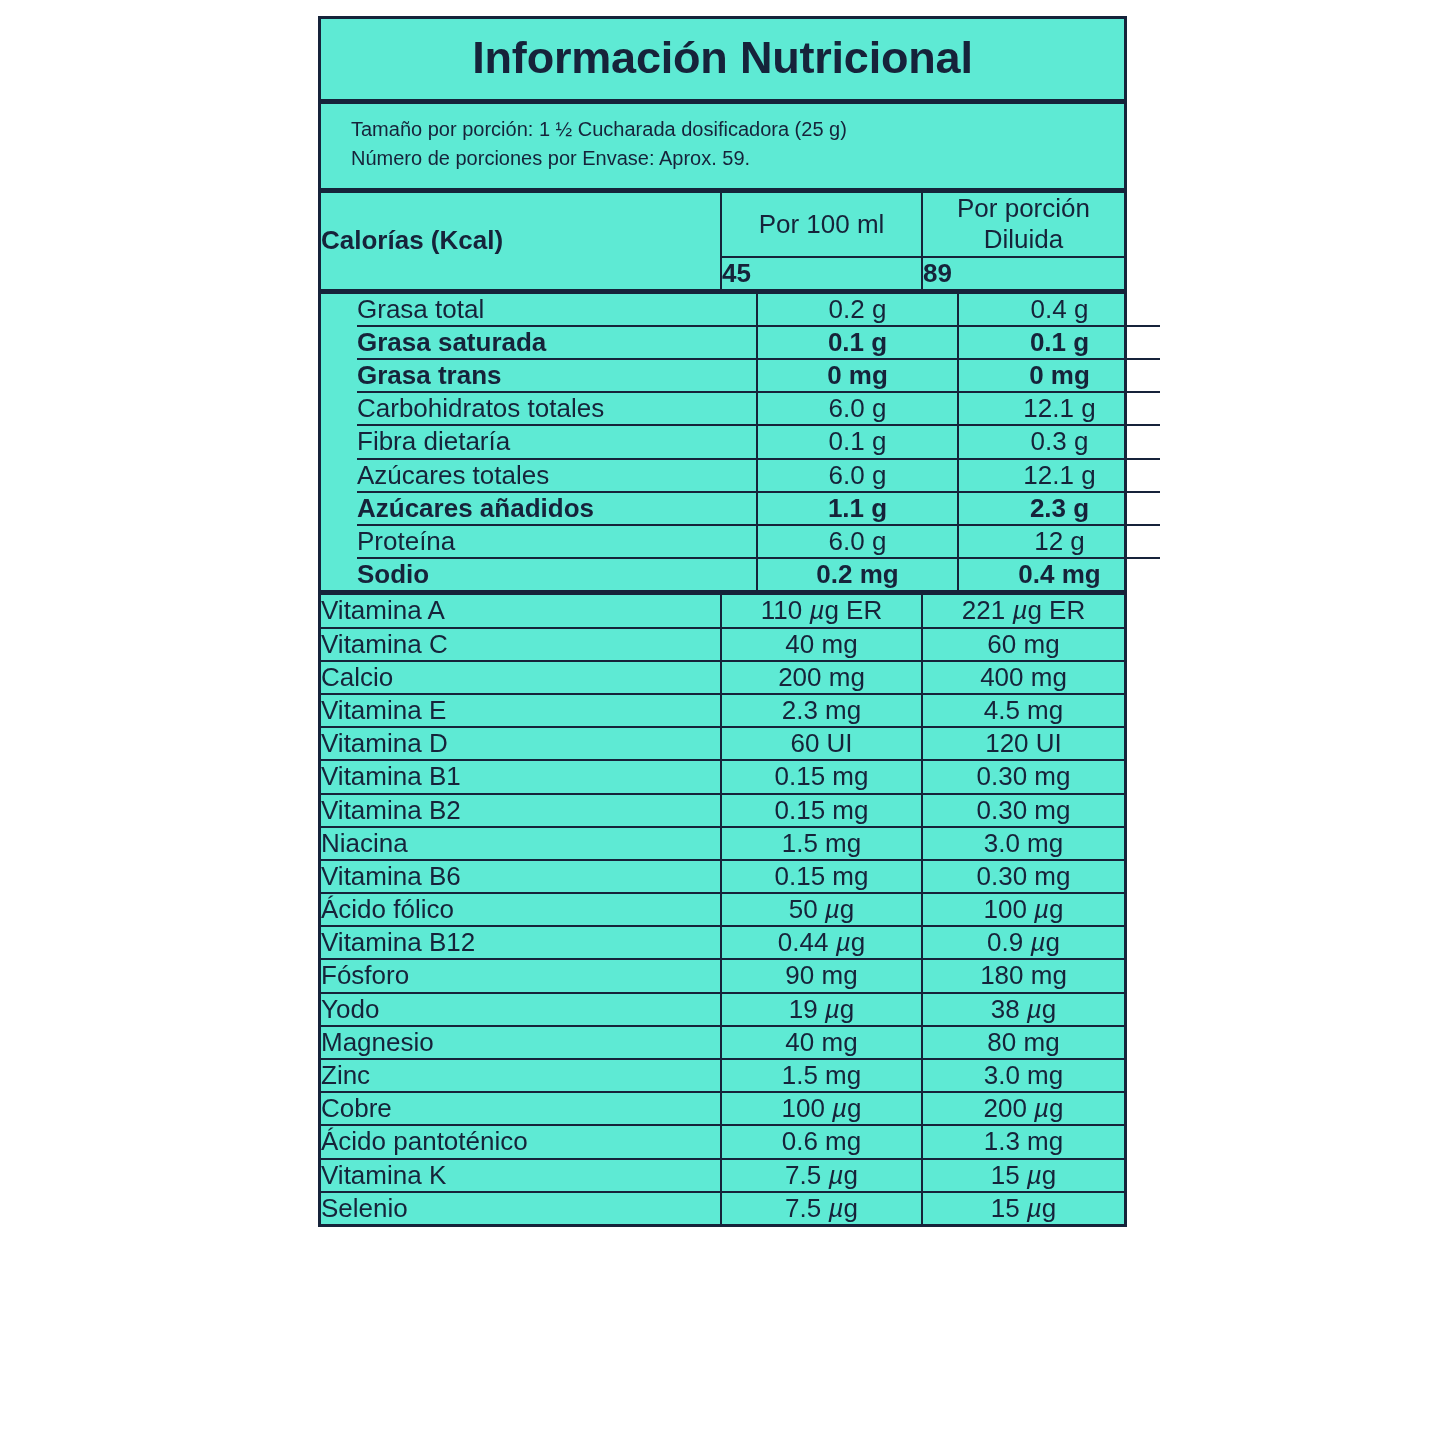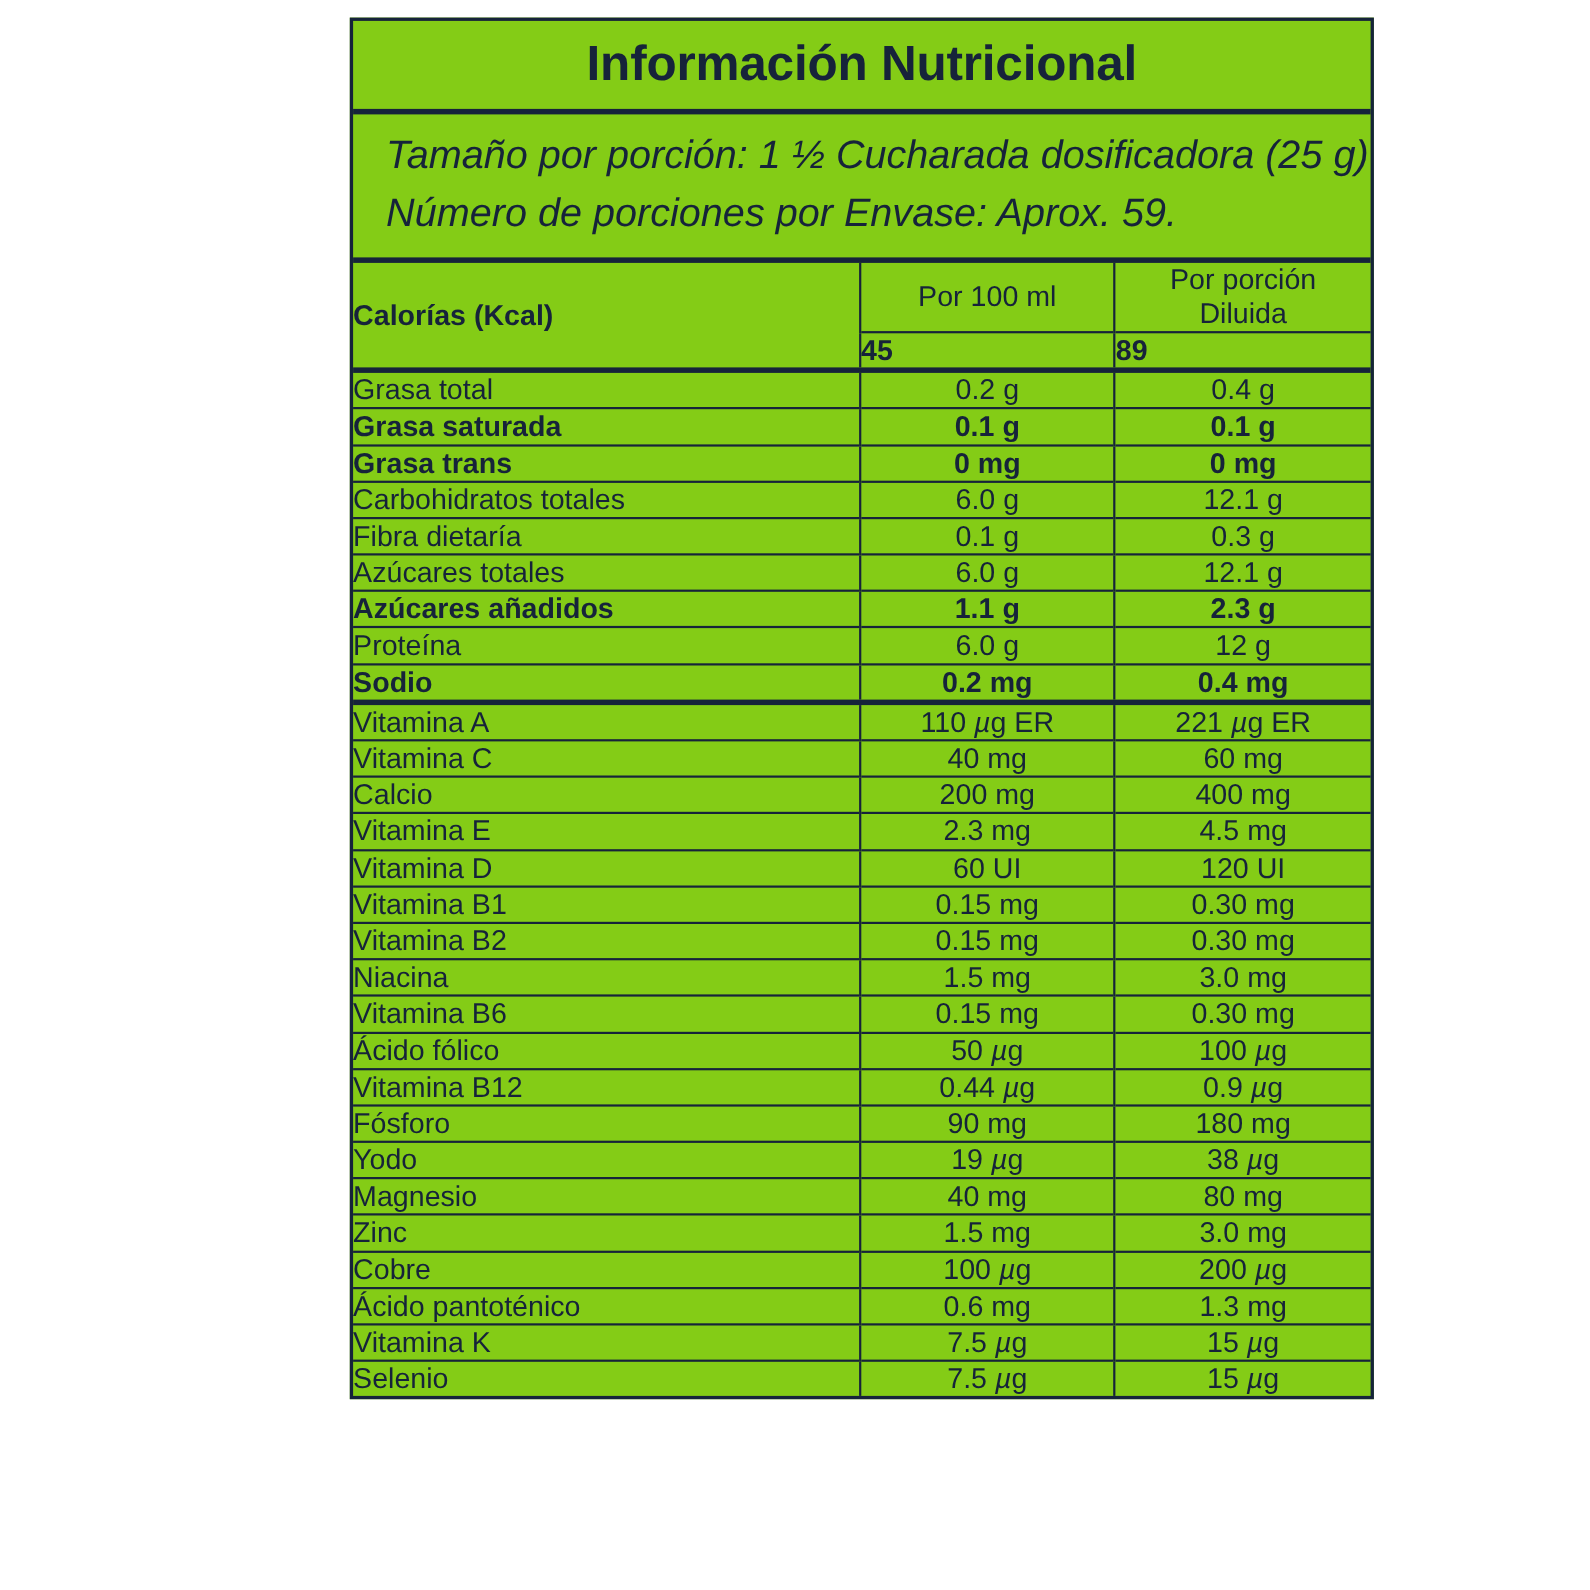--- a/index.html
+++ b/index.html
@@ -12,24 +12,24 @@
     width: 1445px;
     height: 1445px;
     font-family: "Liberation Sans", sans-serif;
     color: #16233a;
     -webkit-font-smoothing: antialiased;
   }
   #label-root {
     position: absolute;
     left: 318px;
     top: 16px;
-    width: 931px;
+    width: 809px;
     box-sizing: border-box;
     border: 3px solid #16233a;
-    background: #84cc16;
+    background: #5eead4;
   }
 
   
   .title-band {
     border-bottom: 5px solid #16233a;
     padding: 14px 0 16px 0;
     text-align: center;
   }
   .title-band .title-text {
     font-size: 45px;
@@ -37,24 +37,23 @@
     letter-spacing: -0.2px;
     line-height: 1.12;
   }
 
   
   .serving-band {
     border-bottom: 5px solid #16233a;
     padding: 11px 26px 16px 30px;
   }
   .serving-band .serving-line {
-    font-size: 36px;
+    font-size: 20px;
     line-height: 1.42;
     white-space: nowrap;
-    font-style: italic;
   }
 
   
   table.nut {
     width: 100%;
     border-collapse: collapse;
     table-layout: fixed;
   }
   col.c-label { width: 400px; }
   col.c-v1    { width: 201px; }
@@ -100,21 +99,21 @@
     border-left: 2px solid #16233a;
     border-top: 2px solid #16233a;
     font-size: 31px;
     font-weight: bold;
     padding: 14px 4px 16px 4px;
   }
 
   
   .nut tr.row > td { border-top: 2px solid #16233a; }
   .nut tr.row:first-child > td { border-top: 0; }
-  .block-macros { border-bottom: 5px solid #16233a; }
+  .block-macros { border-bottom: 5px solid #16233a; padding-left: 36px; }
   .indent-1 { padding-left: 52px; margin-top: 36px; }
   .bold { font-weight: bold; }
   .mu { font-style: italic; }
 </style>
 </head>
 <body>
 
 <div id="label-root">
 
   <div class="title-band">

